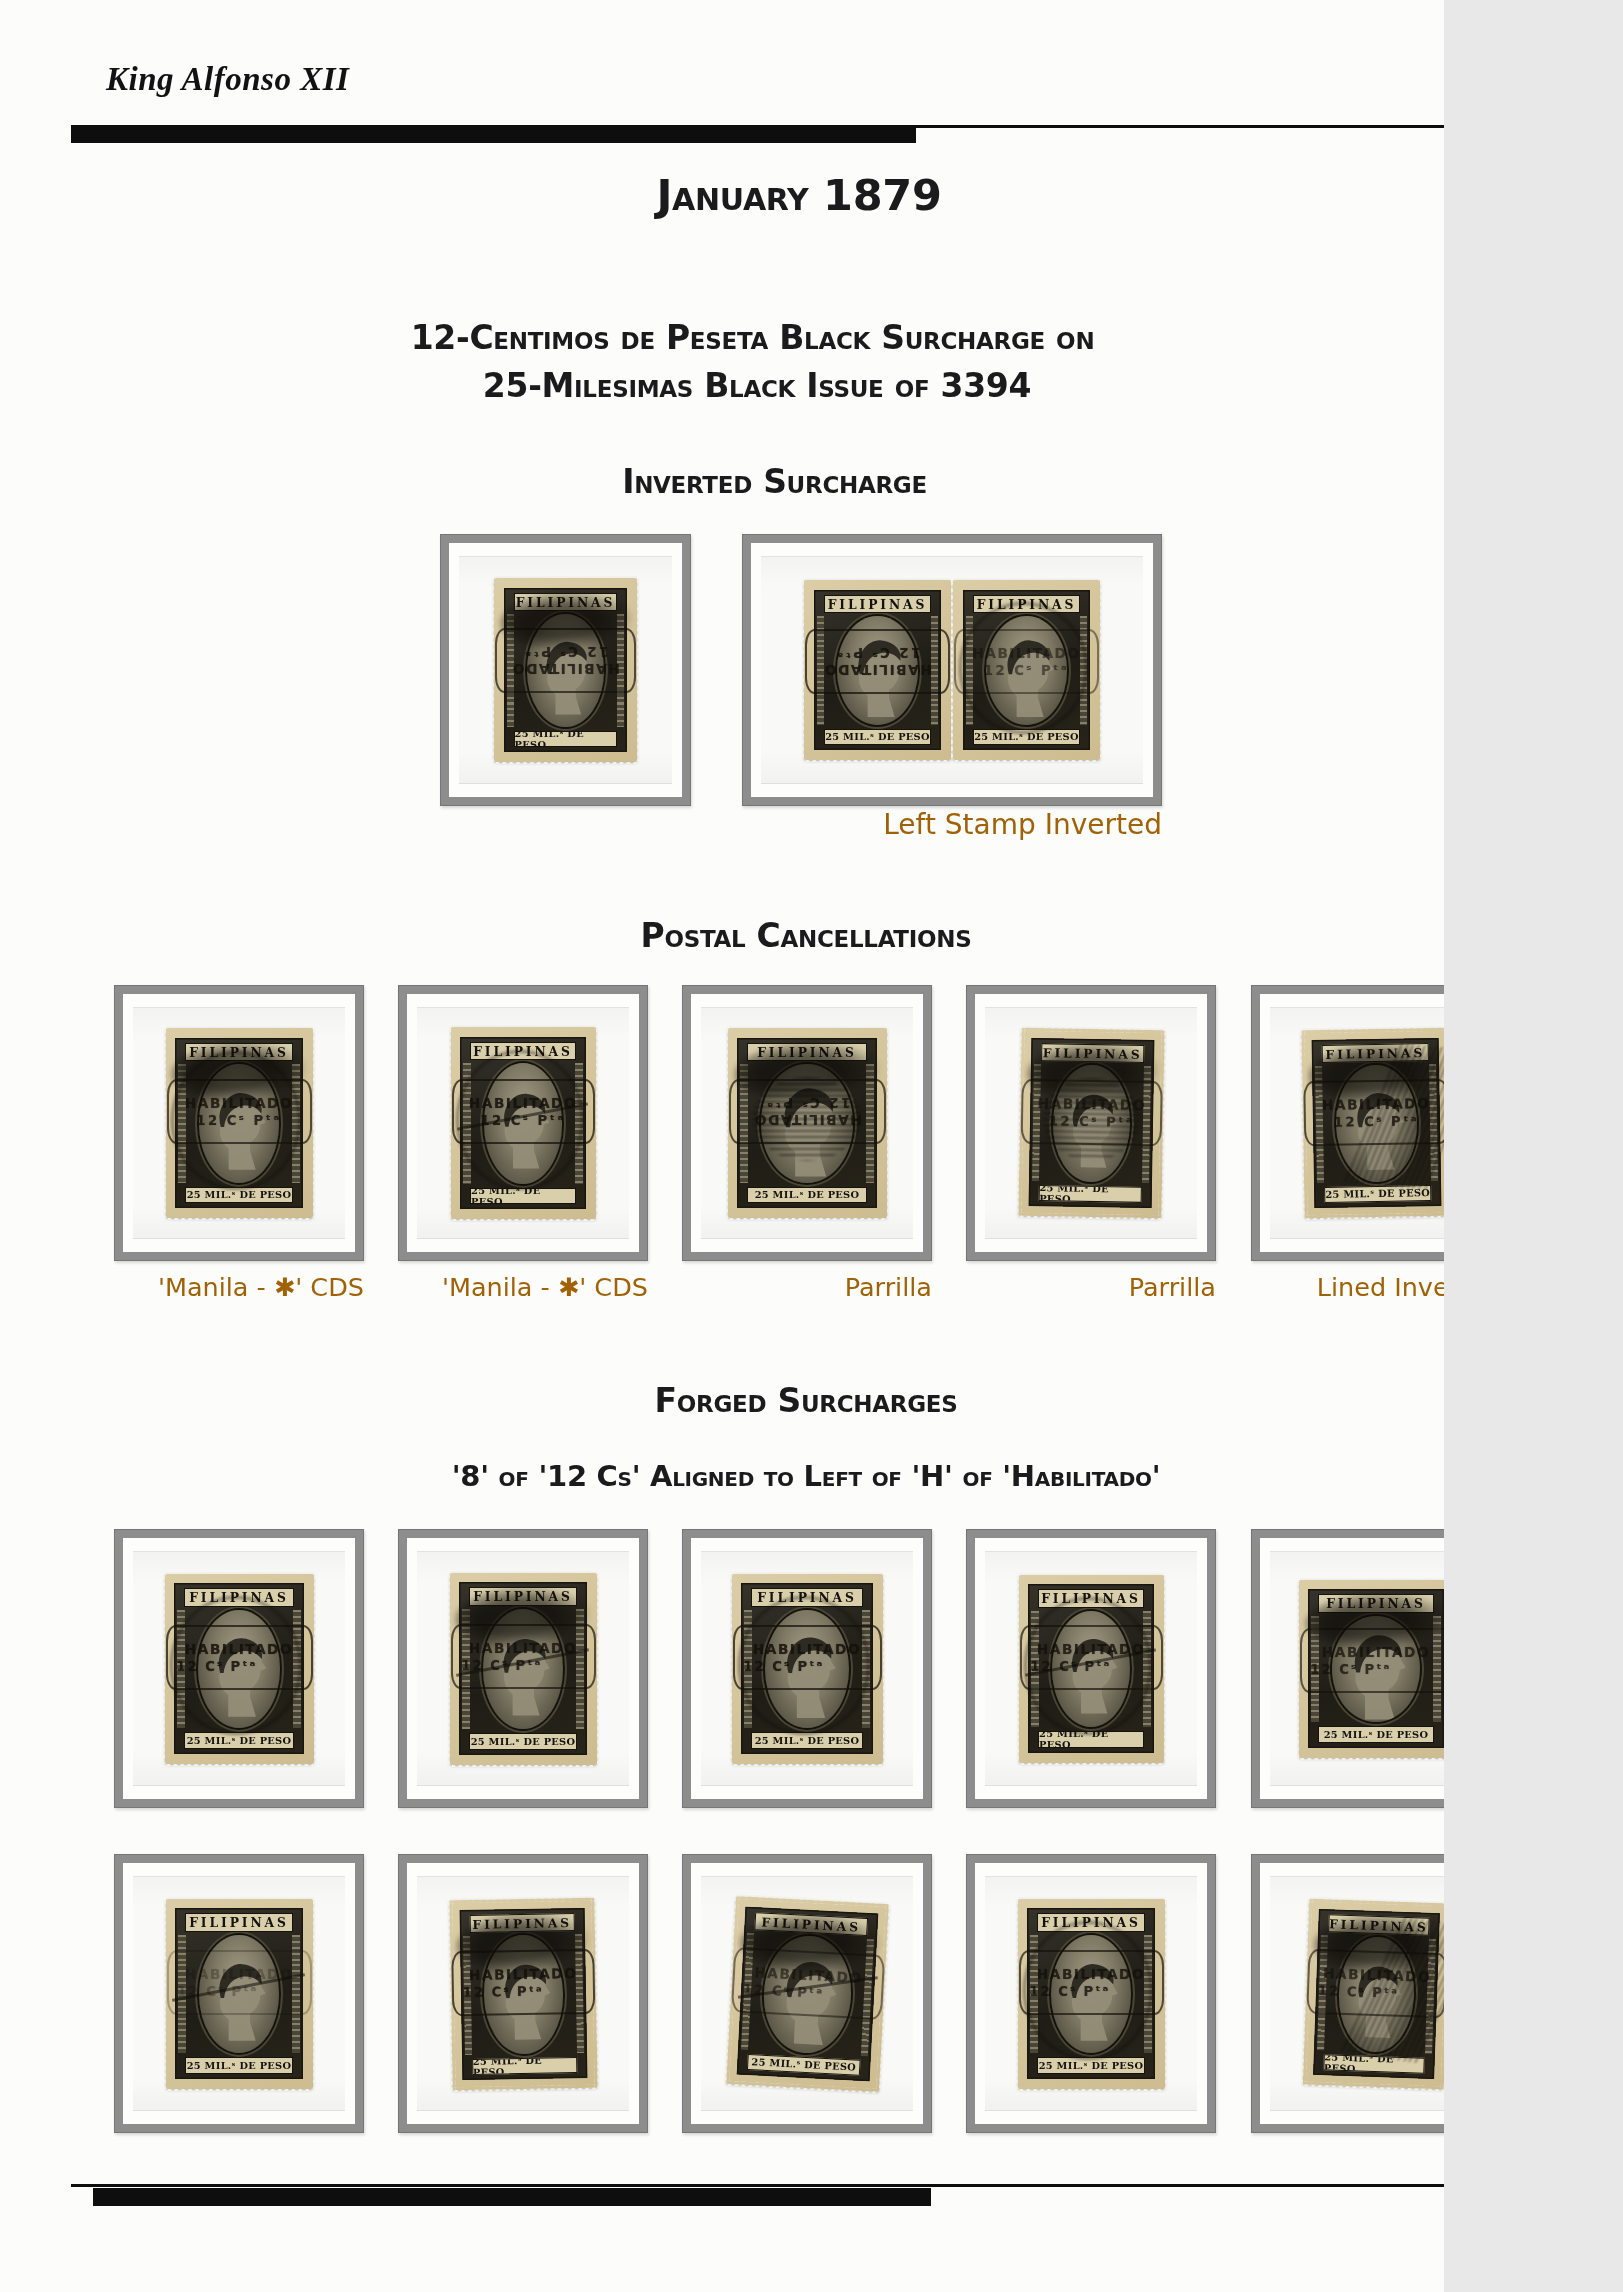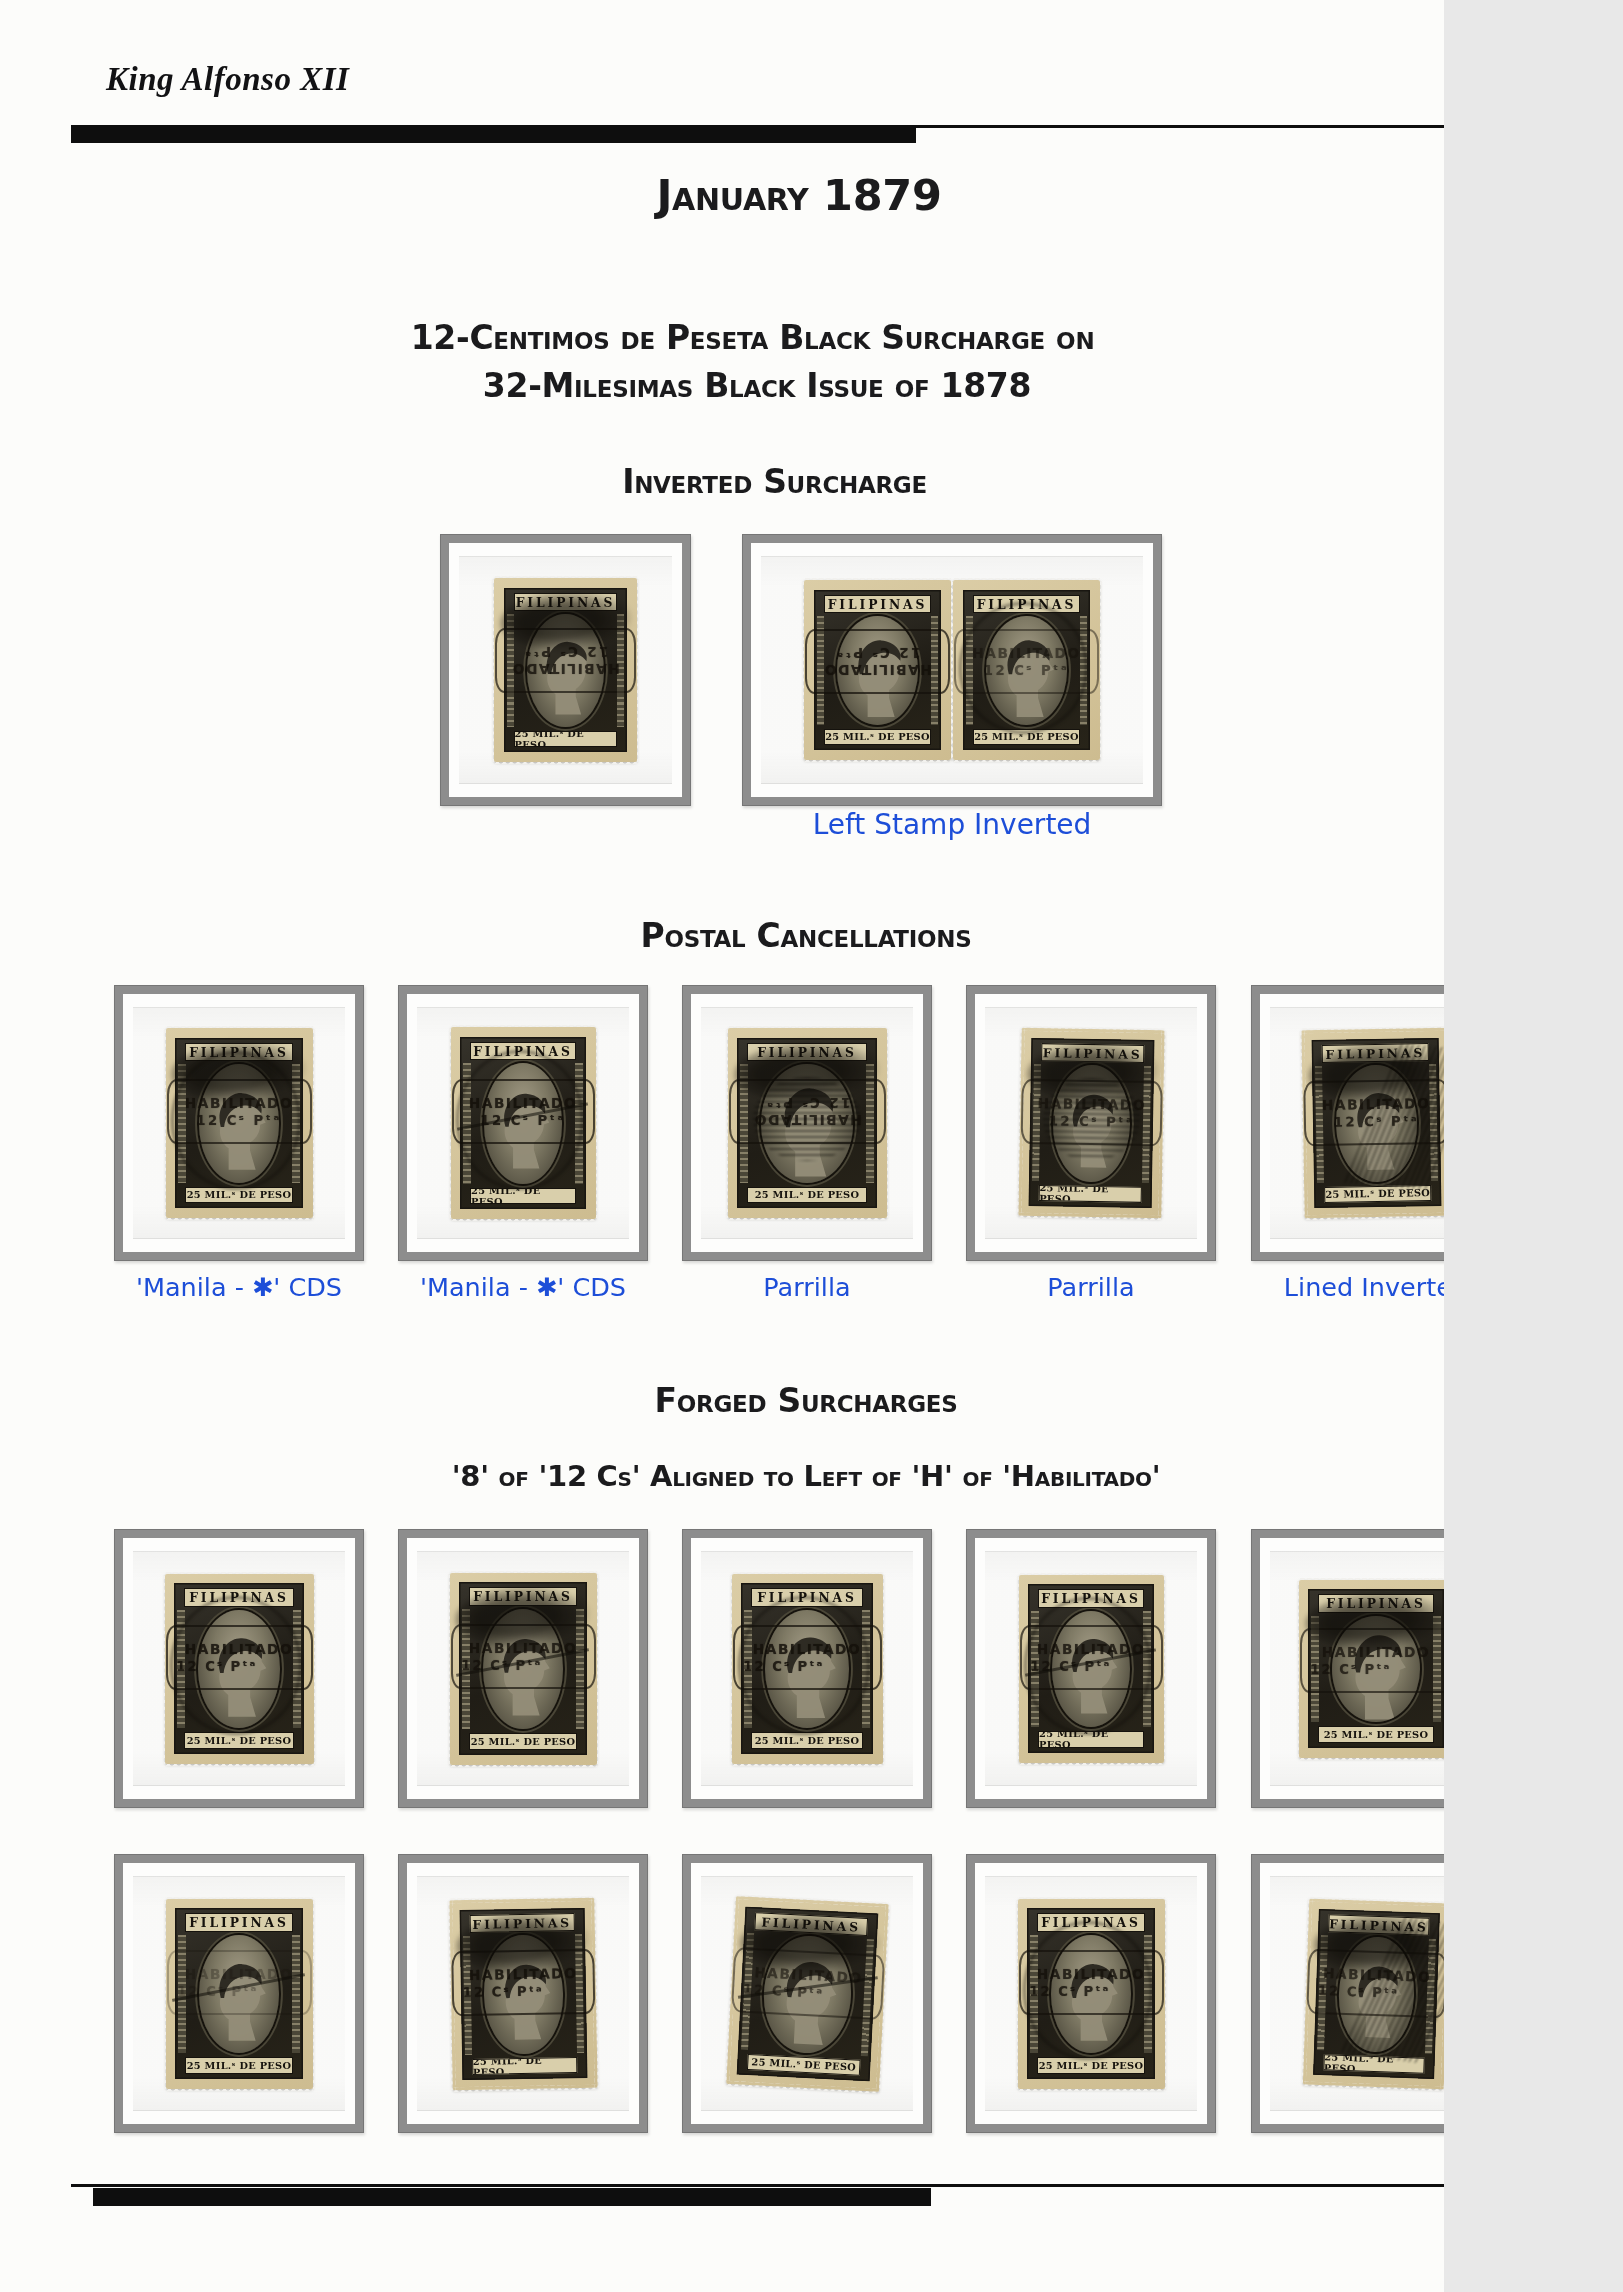--- a/index.html
+++ b/index.html
@@ -8,21 +8,21 @@
   .abs{position:absolute;}
   
   .hdr-script{font-family:"Liberation Serif","DejaVu Serif",serif;font-style:italic;font-weight:bold;
               font-size:33px;letter-spacing:0.5px;color:#121214;}
   .sc{font-weight:bold;font-variant:small-caps;line-height:1.05;text-align:center;
       letter-spacing:-0.3px;color:#1b1b1d;white-space:nowrap;}
   .t-title{font-size:43px;}
   .t-sub{font-size:33px;margin-top:22px;}
   .t-section{font-size:33px;}
   .t-subsection{font-size:29px;}
-  .caption{font-size:25.5px;text-align:center;color:#1d4ed8;white-space:nowrap;}
+  .caption{font-size:25.5px;text-align:right;color:#a16207;white-space:nowrap;}
   .rule{background:#0e0e0e;}
   .scan-mark{background:#0a0a0a;}
   
   .mount{position:absolute;background:#8d8d8d;box-shadow:inset 0 0 0 1px #767676, 1px 2px 2.9px rgba(0,0,0,0.15);}
   .mount-inner{position:absolute;inset:8.8px;background:#fdfdfc;}
   .glassine{position:absolute;left:9.8px;right:9.8px;top:13.7px;bottom:13.7px;
             background:linear-gradient(180deg,rgba(60,60,55,0.05),rgba(60,60,55,0.02) 13%,rgba(60,60,55,0.02) 86%,rgba(60,60,55,0.06));
             border-top:1px solid rgba(0,0,0,0.06);border-bottom:1px solid rgba(0,0,0,0.08);}
   .stamp-row{position:absolute;inset:0;display:flex;align-items:center;justify-content:center;gap:2px;}
   
@@ -70,21 +70,21 @@
 <body>
 
 <div class="page">
 
   <div class="abs hdr-script" style="left:106px;top:61px;">King Alfonso XII</div>
   <div class="abs rule" style="left:71px;top:125px;width:1441px;height:2.9px;"></div>
   <div class="abs rule" style="left:71px;top:128px;width:845px;height:14.7px;"></div>
 
   <div class="abs sc t-title" style="left:0;top:173px;width:1598px;">January 1879</div>
   <div class="abs sc t-sub" style="left:0;top:299px;width:1505px;">12-Centimos de Peseta Black Surcharge on</div>
-  <div class="abs sc t-sub" style="left:0;top:347px;width:1514px;">32-Milesimas Black Issue of 1878</div>
+  <div class="abs sc t-sub" style="left:0;top:347px;width:1514px;">25-Milesimas Black Issue of 3394</div>
 
   <div class="abs sc t-section" style="left:0;top:465px;width:1549px;">Inverted Surcharge</div>
   <div class="abs caption" style="left:742px;top:808px;width:420px;font-size:28px;">Left Stamp Inverted</div>
 
   <div class="abs sc t-section" style="left:0;top:919px;width:1612px;">Postal Cancellations</div>
   <div class="abs caption" style="left:114px;top:1272px;width:250px;">'Manila - ✱' CDS</div>
   <div class="abs caption" style="left:398px;top:1272px;width:250px;">'Manila - ✱' CDS</div>
   <div class="abs caption" style="left:682px;top:1272px;width:250px;">Parrilla</div>
   <div class="abs caption" style="left:966px;top:1272px;width:250px;">Parrilla</div>
   <div class="abs caption" style="left:1251px;top:1272px;width:250px;">Lined Inverted</div>

